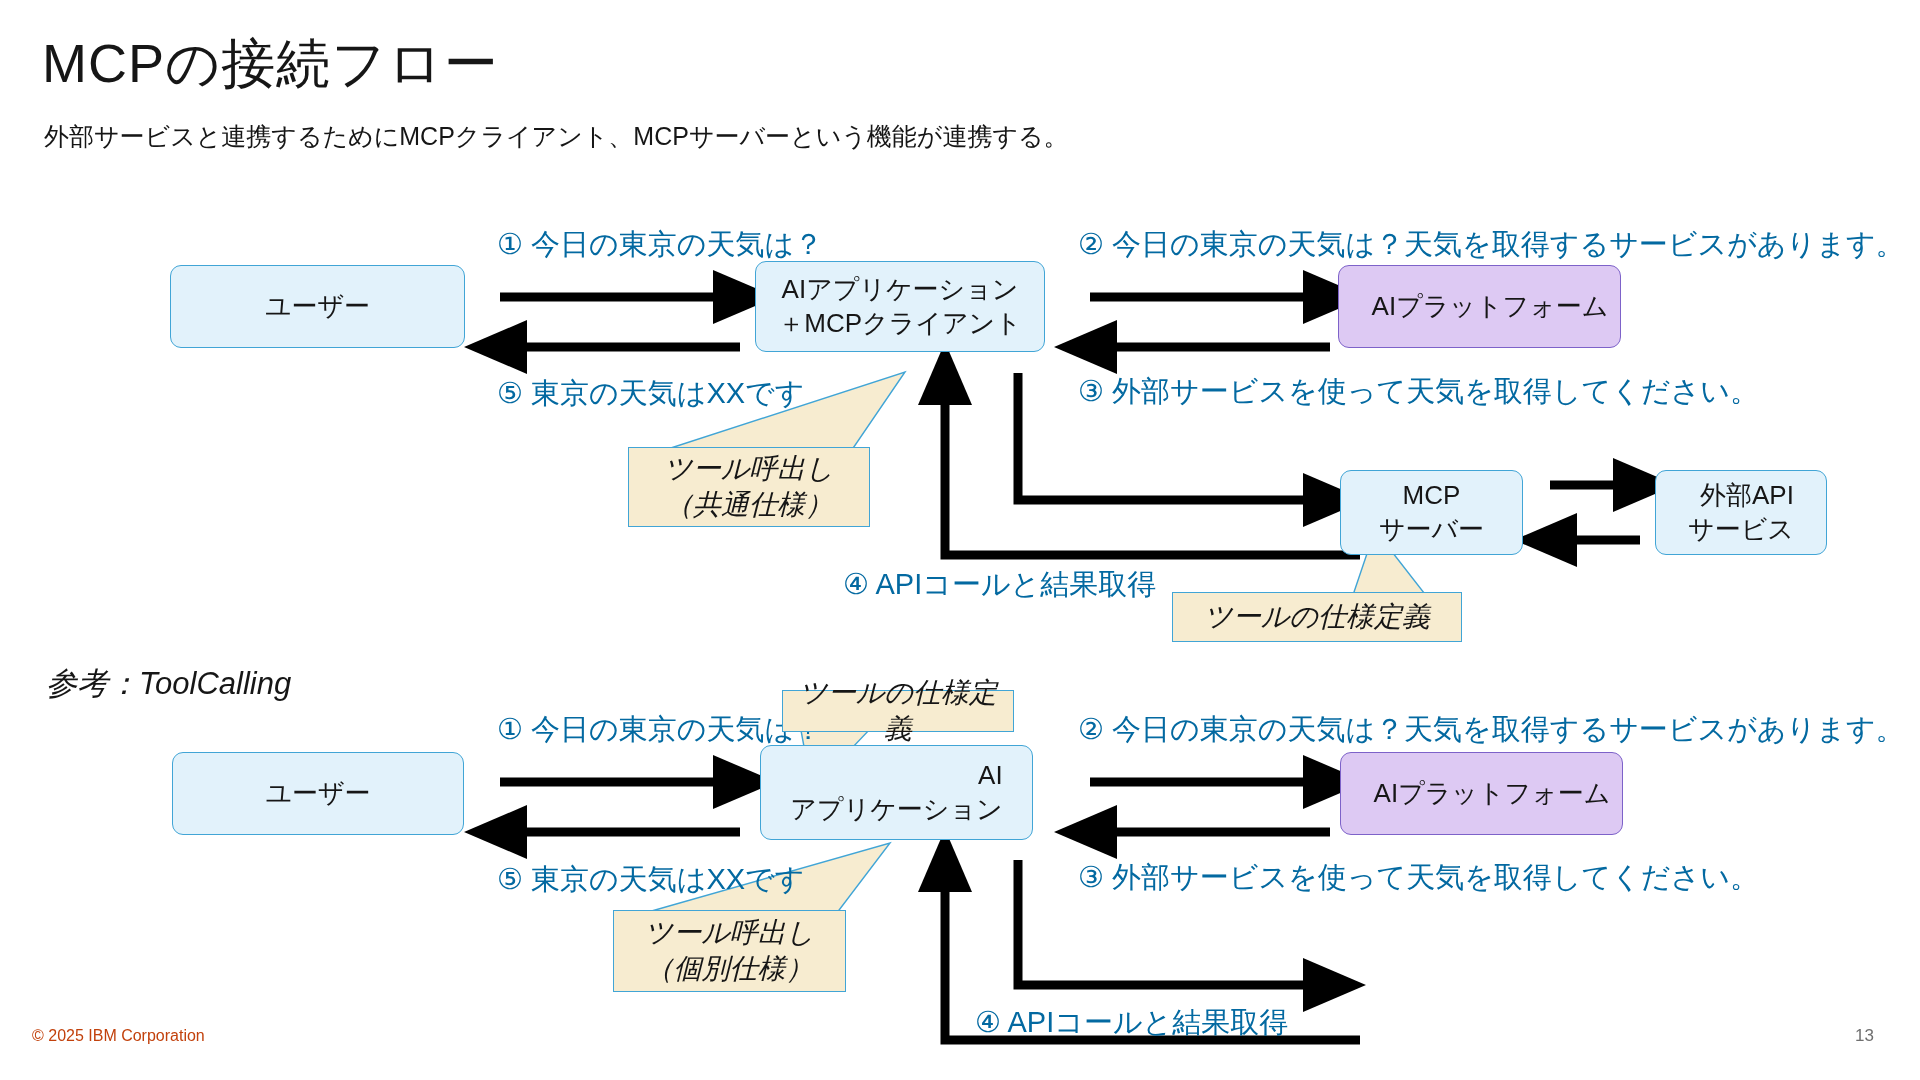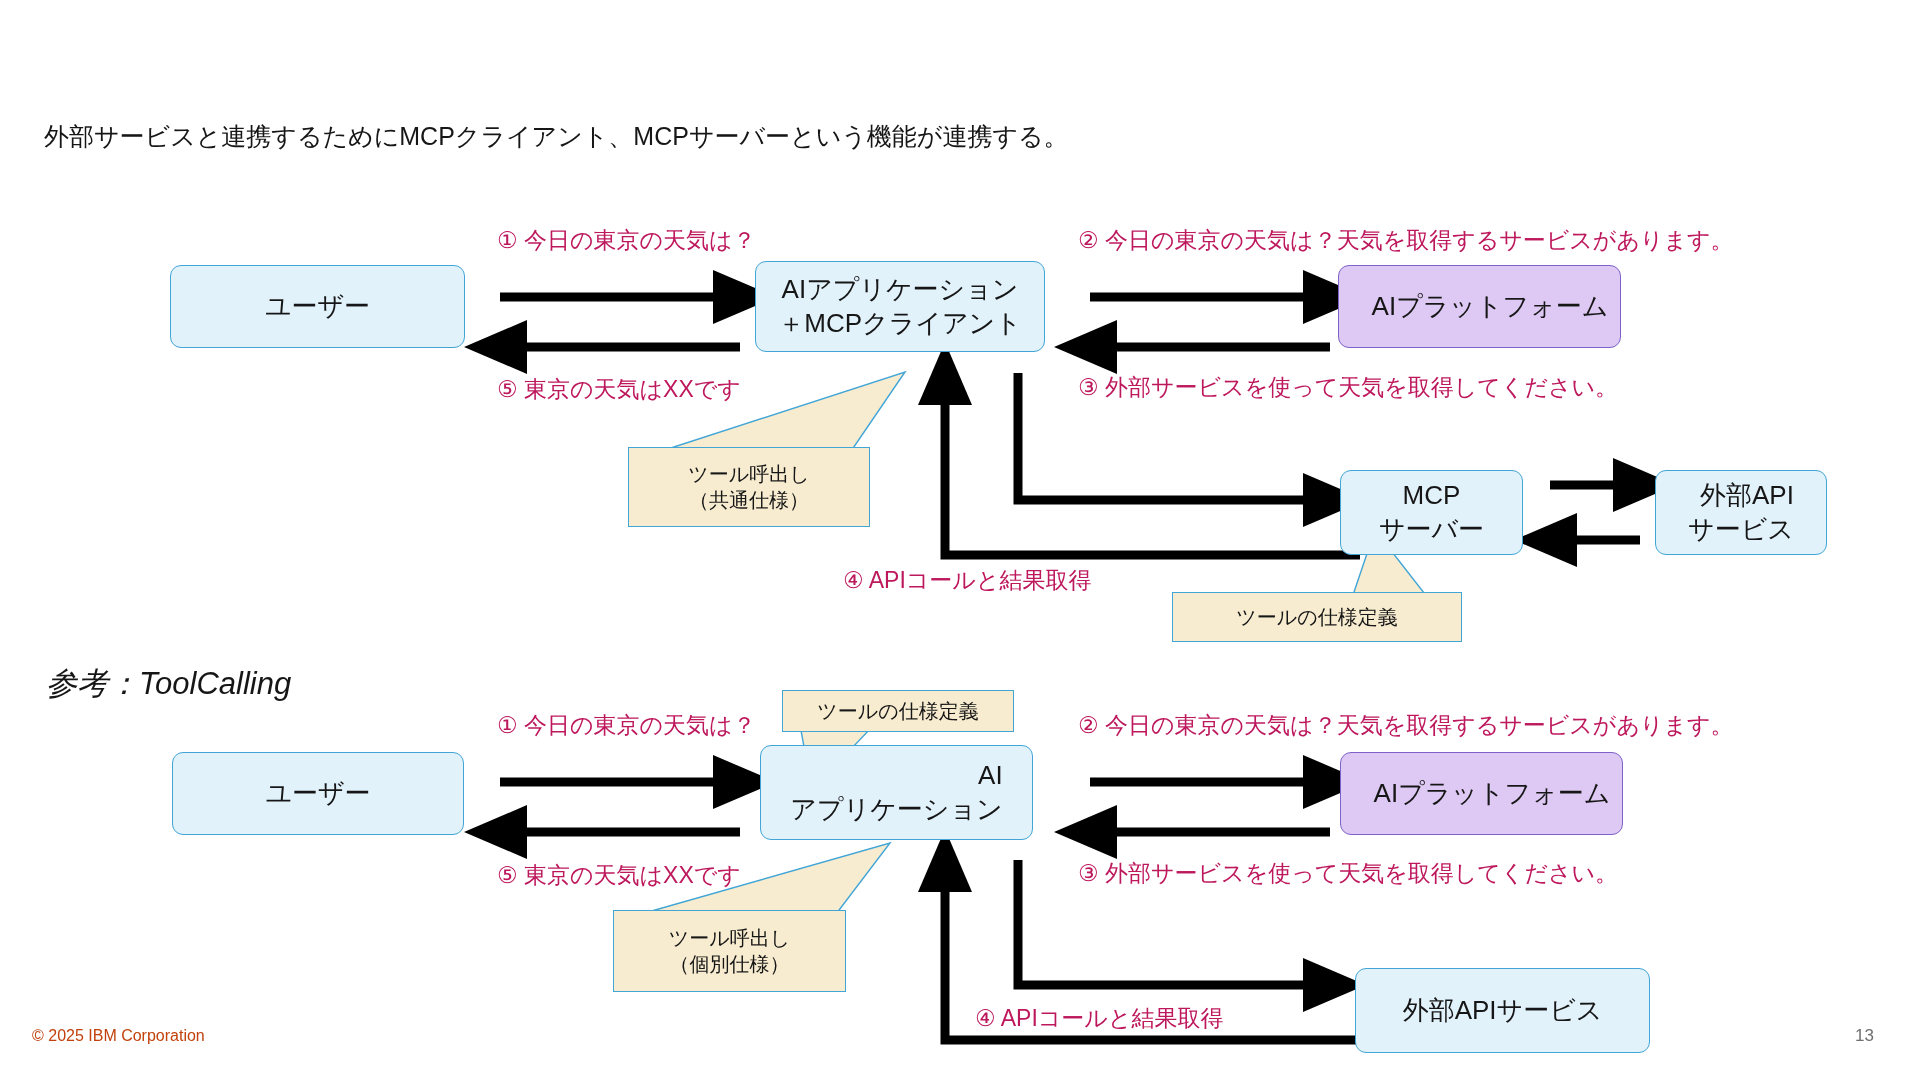--- a/index.html
+++ b/index.html
@@ -86,57 +86,59 @@
   }
   .node.purple {
     background: #ddc9f3;
     border: 1.6px solid #7d62c9;
     padding-left: 27px;
   }
 
   
   .step-label {
     position: absolute;
-    font-size: 23px;
-    color: #be185d;
+    font-size: 29px;
+    color: #0369a1;
     white-space: nowrap;
   }
 
   
   .callout {
     position: absolute;
     box-sizing: border-box;
     background: #f7ecd0;
     border: 1.4px solid #41a5d6;
     display: flex;
     align-items: center;
     justify-content: center;
     text-align: center;
-    font-size: 20px;
+    font-size: 28px;
     line-height: 1.3;
     color: #161616;
     white-space: pre-line;
     padding: 2px 8px;
+    font-style: italic;
   }
 
   
   #vector {
     position: absolute;
     left: 0;
     top: 0;
     width: 1920px;
     height: 1080px;
     pointer-events: none;
   }
 </style>
 </head>
 <body>
 
 <div id="slide">
 
+  <div class="title">MCPの接続フロー</div>
   <div class="subtitle">外部サービスと連携するためにMCPクライアント、MCPサーバーという機能が連携する。</div>
 
   <svg id="vector" viewBox="0 0 1920 1080">
     <defs>
       <marker id="ah" markerWidth="7" markerHeight="7" refX="3.0" refY="3.0" orient="auto" markerUnits="strokeWidth">
         <path d="M0,0 L7,3 L0,6 z" fill="#000000"></path>
       </marker>
     </defs>
 
     <line x1="500" y1="297" x2="740" y2="297" stroke="#000" stroke-width="9" marker-end="url(#ah)"></line>
@@ -195,21 +197,20 @@
   <div class="step-label" style="left:497px; top:710px;">① 今日の東京の天気は？</div>
   <div class="step-label" style="left:1078px; top:710px;">② 今日の東京の天気は？天気を取得するサービスがあります。</div>
   <div class="step-label" style="left:1078px; top:858px;">③ 外部サービスを使って天気を取得してください。</div>
   <div class="step-label" style="left:975px; top:1003px;">④ APIコールと結果取得</div>
   <div class="step-label" style="left:497px; top:860px;">⑤ 東京の天気はXXです</div>
 
   <div class="node blue" style="left:172px; top:752px; width:292px; height:83px;">ユーザー</div>
   <div class="node blue" style="left:760px; top:745px; width:273px; height:95px;text-align:right;">AI
 アプリケーション</div>
   <div class="node purple" style="left:1340px; top:752px; width:283px; height:83px;">AIプラットフォーム</div>
-  <div class="node blue" style="left:1355px; top:968px; width:295px; height:85px;">外部APIサービス</div>
 
   <div class="callout" style="left:782px; top:690px; width:232px; height:42px;">ツールの仕様定義</div>
   <div class="callout" style="left:613px; top:910px; width:233px; height:82px;">ツール呼出し
 （個別仕様）</div>
 
   <div class="footer-copy">© 2025 IBM Corporation</div>
   <div class="page-num">13</div>
 
 </div>
 

